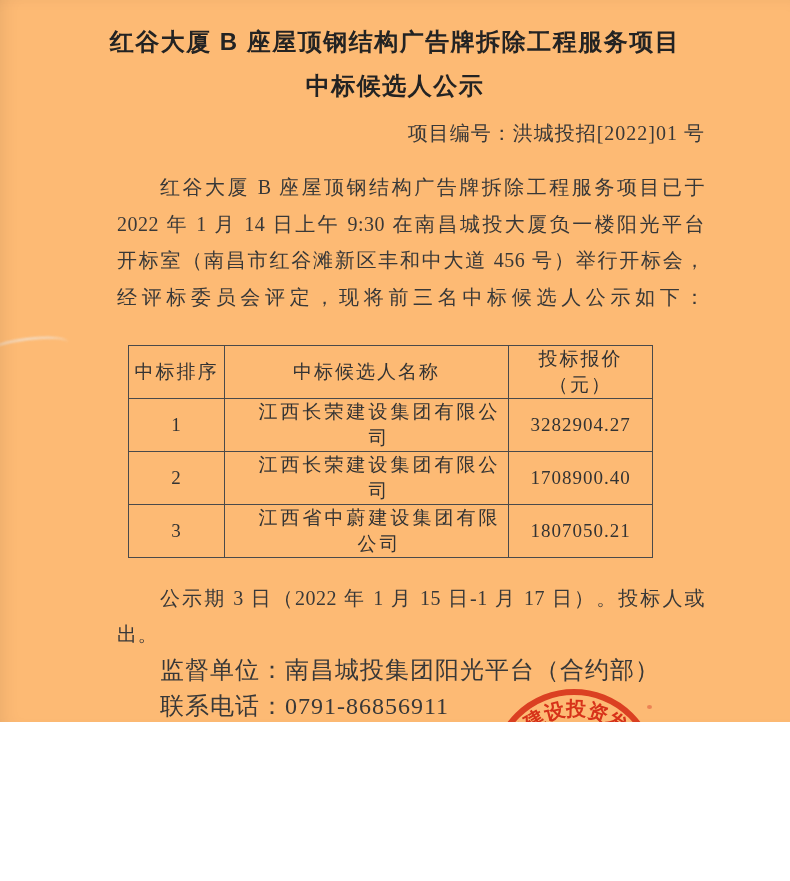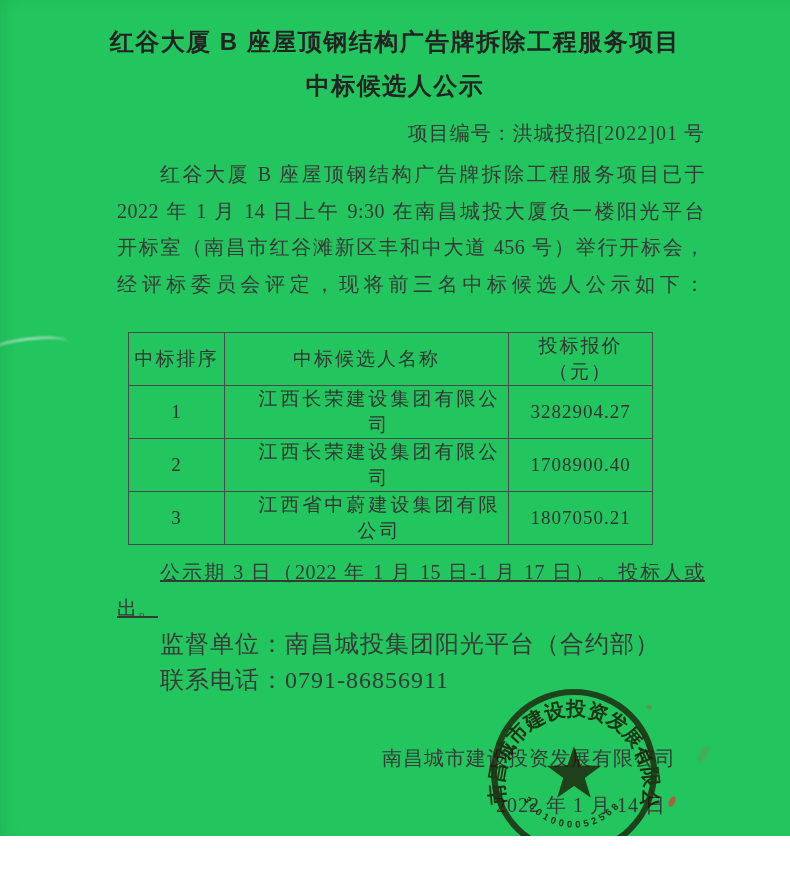--- a/index.html
+++ b/index.html
@@ -1,38 +1,38 @@
 <!DOCTYPE html>
 <html><head>
 <meta charset="utf-8">
 <style>
   html,body{margin:0;padding:0;background:#ffffff;}
   .page{
-    position:relative;width:790px;height:836px;overflow:hidden;
-    background:#22c55e;
+    position:relative;width:790px;height:722px;overflow:hidden;
+    background:#fdba74;
     font-family:"Liberation Serif","DejaVu Serif",serif;
     color:#383838;
   }
   .page::before{
     content:'';position:absolute;inset:0;pointer-events:none;z-index:5;
     box-shadow:inset 14px 0 20px -14px rgba(0,0,0,.10), inset 0 12px 16px -12px rgba(0,0,0,.04);
   }
   .title{
     font-family:"Liberation Sans","DejaVu Sans",sans-serif;
     font-weight:bold;font-size:24px;line-height:32px;color:#232323;
     text-align:center;letter-spacing:1.5px;margin:0;
   }
   .title-1{padding-top:26px;}
   .title-2{margin-top:12px;}
   .content{margin:0 85px 0 117px;}
   .project-no{
     margin-top:18px;font-size:20px;line-height:26px;
     text-align:right;letter-spacing:1px;
   }
-  .para{margin-top:10px;}
+  .para{margin-top:23px;}
   .bodyline{
     font-size:20px;line-height:36.5px;letter-spacing:.5px;
     text-align:justify;text-align-last:justify;
   }
   .para2 .bodyline{line-height:35.5px;}
   .indent{padding-left:43px;}
   .lastline{text-align-last:left;}
   table{
     border-collapse:collapse;margin:30px 0 0 11px;width:524px;
     table-layout:fixed;
@@ -40,21 +40,21 @@
   }
   col.c1{width:96px;}col.c2{width:284px;}col.c3{width:144px;}
   th,td{
     border:1px solid #4a4a4a;text-align:center;vertical-align:middle;
     font-weight:normal;font-size:19px;color:#333;padding:0;
   }
   th{height:37px;letter-spacing:2px;}
   td{height:47px;}
   td.name{letter-spacing:3px;padding-left:26px;}
   td.rank,td.price{letter-spacing:1px;}
-  .para2{text-decoration:underline;}
+  .para2{}
   .plainline{font-size:24px;line-height:36px;letter-spacing:1px;}
   .indent2{padding-left:43px;}
   .sign{font-size:20px;line-height:27px;letter-spacing:1px;text-align:right;}
   .sign-company{margin-top:47px;padding-right:29px;}
   .sign-date{margin-top:20px;padding-right:39px;}
   .stamp{
     position:absolute;left:487px;top:685px;width:174px;height:174px;
     mix-blend-mode:multiply;opacity:.92;z-index:4;
   }
   .speck{position:absolute;background:#d8402f;z-index:3;}

